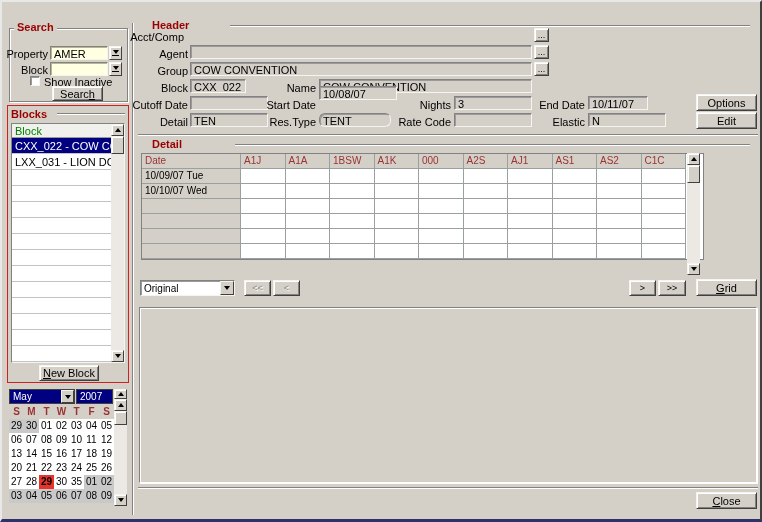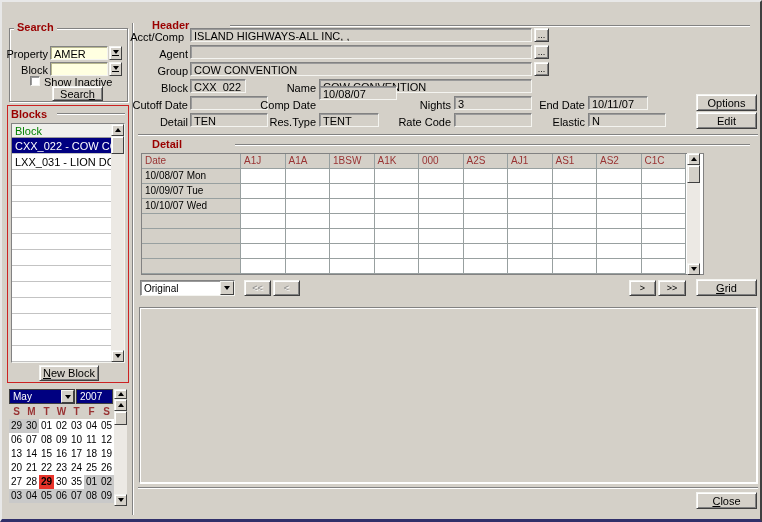--- a/index.html
+++ b/index.html
@@ -259,21 +259,20 @@
         <div class="cal-day muted">09</div>
       </div>
   </div>
 
   <div class="vline" style="left:130px;top:21px;height:492px;"></div>
 
   <span class="section-label" style="left:150px;top:17px;">Header</span>
   <div class="hline" style="left:228px;top:23px;width:520px;"></div>
 
   <span class="rlabel" style="left:116px;top:29px;width:66px;">Acct/Comp</span>
-  <div class="field" style="left:188px;top:26px;width:342px;"><span>ISLAND HIGHWAYS-ALL INC, ,</span></div>
   <div class="btn small" style="left:532px;top:26px;width:15px;height:14px;">
       <span>...</span>
     </div>
 
   <span class="rlabel" style="left:120px;top:46px;width:66px;">Agent</span>
   <div class="field" style="left:188px;top:43px;width:342px;"><span></span></div>
   <div class="btn small" style="left:532px;top:43px;width:15px;height:14px;">
       <span>...</span>
     </div>
 
@@ -283,31 +282,31 @@
       <span>...</span>
     </div>
 
   <span class="rlabel" style="left:120px;top:80px;width:66px;">Block</span>
   <div class="field" style="left:188px;top:77px;width:56px;"><span>CXX_022</span></div>
   <span class="rlabel" style="left:250px;top:80px;width:64px;">Name</span>
   <div class="field" style="left:317px;top:77px;width:213px;"><span>COW CONVENTION</span></div>
 
   <span class="rlabel" style="left:120px;top:97px;width:66px;">Cutoff Date</span>
   <div class="field" style="left:188px;top:94px;width:78px;"><span></span></div>
-  <span class="rlabel" style="left:250px;top:97px;width:64px;">Comp Date</span>
+  <span class="rlabel" style="left:250px;top:97px;width:64px;">Start Date</span>
   <div class="field" style="left:317px;top:84px;width:78px;"><span>10/08/07</span></div>
   <span class="rlabel" style="left:400px;top:97px;width:49px;">Nights</span>
   <div class="field" style="left:452px;top:94px;width:78px;"><span>3</span></div>
   <span class="rlabel" style="left:520px;top:97px;width:63px;">End Date</span>
   <div class="field" style="left:586px;top:94px;width:60px;"><span>10/11/07</span></div>
 
   <span class="rlabel" style="left:120px;top:114px;width:66px;">Detail</span>
   <div class="field" style="left:188px;top:111px;width:78px;"><span>TEN</span></div>
   <span class="rlabel" style="left:250px;top:114px;width:64px;">Res.Type</span>
-  <div class="field" style="left:317px;top:111px;width:60px;"><span>TENT</span></div>
+  <div class="field" style="left:317px;top:111px;width:72px;border-radius:6px;"><span>TENT</span></div>
   <span class="rlabel" style="left:390px;top:114px;width:59px;">Rate Code</span>
   <div class="field" style="left:452px;top:111px;width:78px;"><span></span></div>
   <span class="rlabel" style="left:520px;top:114px;width:63px;">Elastic</span>
   <div class="field" style="left:586px;top:111px;width:78px;"><span>N</span></div>
 
   <div class="btn" style="left:694px;top:92px;width:61px;height:17px;">
       <span>Options</span>
     </div>
   <div class="btn" style="left:694px;top:110px;width:61px;height:17px;">
       <span>Edit</span>
@@ -327,33 +326,20 @@
         <div class="gcell ghead">A1K</div>
         <div class="gcell ghead">000</div>
         <div class="gcell ghead">A2S</div>
         <div class="gcell ghead">AJ1</div>
         <div class="gcell ghead">AS1</div>
         <div class="gcell ghead">AS2</div>
         <div class="gcell ghead">C1C</div>
       </div>
     <div id="grid-body">
         <div class="grow">
-          <div class="gcell gdate">10/08/07 Mon</div>
-          <div class="gcell"></div>
-          <div class="gcell"></div>
-          <div class="gcell"></div>
-          <div class="gcell"></div>
-          <div class="gcell"></div>
-          <div class="gcell"></div>
-          <div class="gcell"></div>
-          <div class="gcell"></div>
-          <div class="gcell"></div>
-          <div class="gcell"></div>
-        </div>
-        <div class="grow">
           <div class="gcell gdate">10/09/07 Tue</div>
           <div class="gcell"></div>
           <div class="gcell"></div>
           <div class="gcell"></div>
           <div class="gcell"></div>
           <div class="gcell"></div>
           <div class="gcell"></div>
           <div class="gcell"></div>
           <div class="gcell"></div>
           <div class="gcell"></div>

